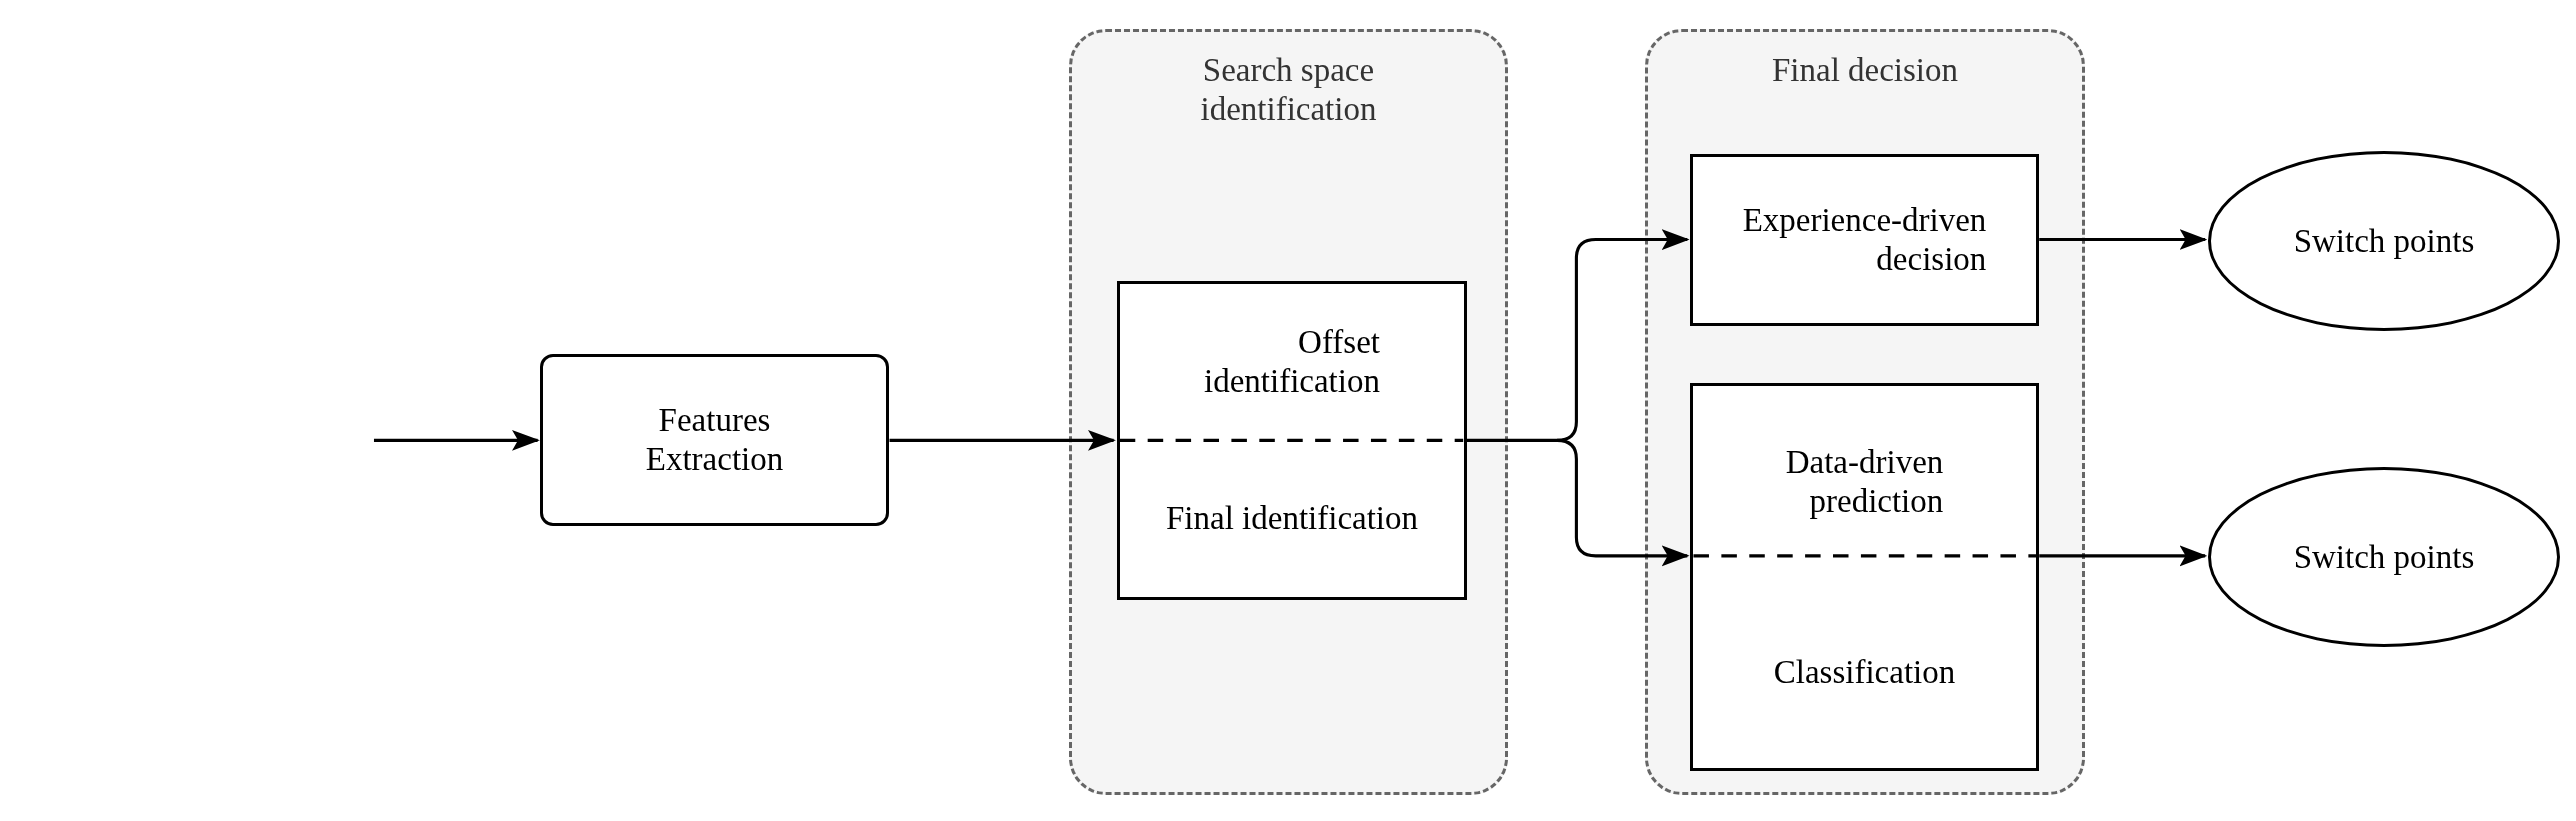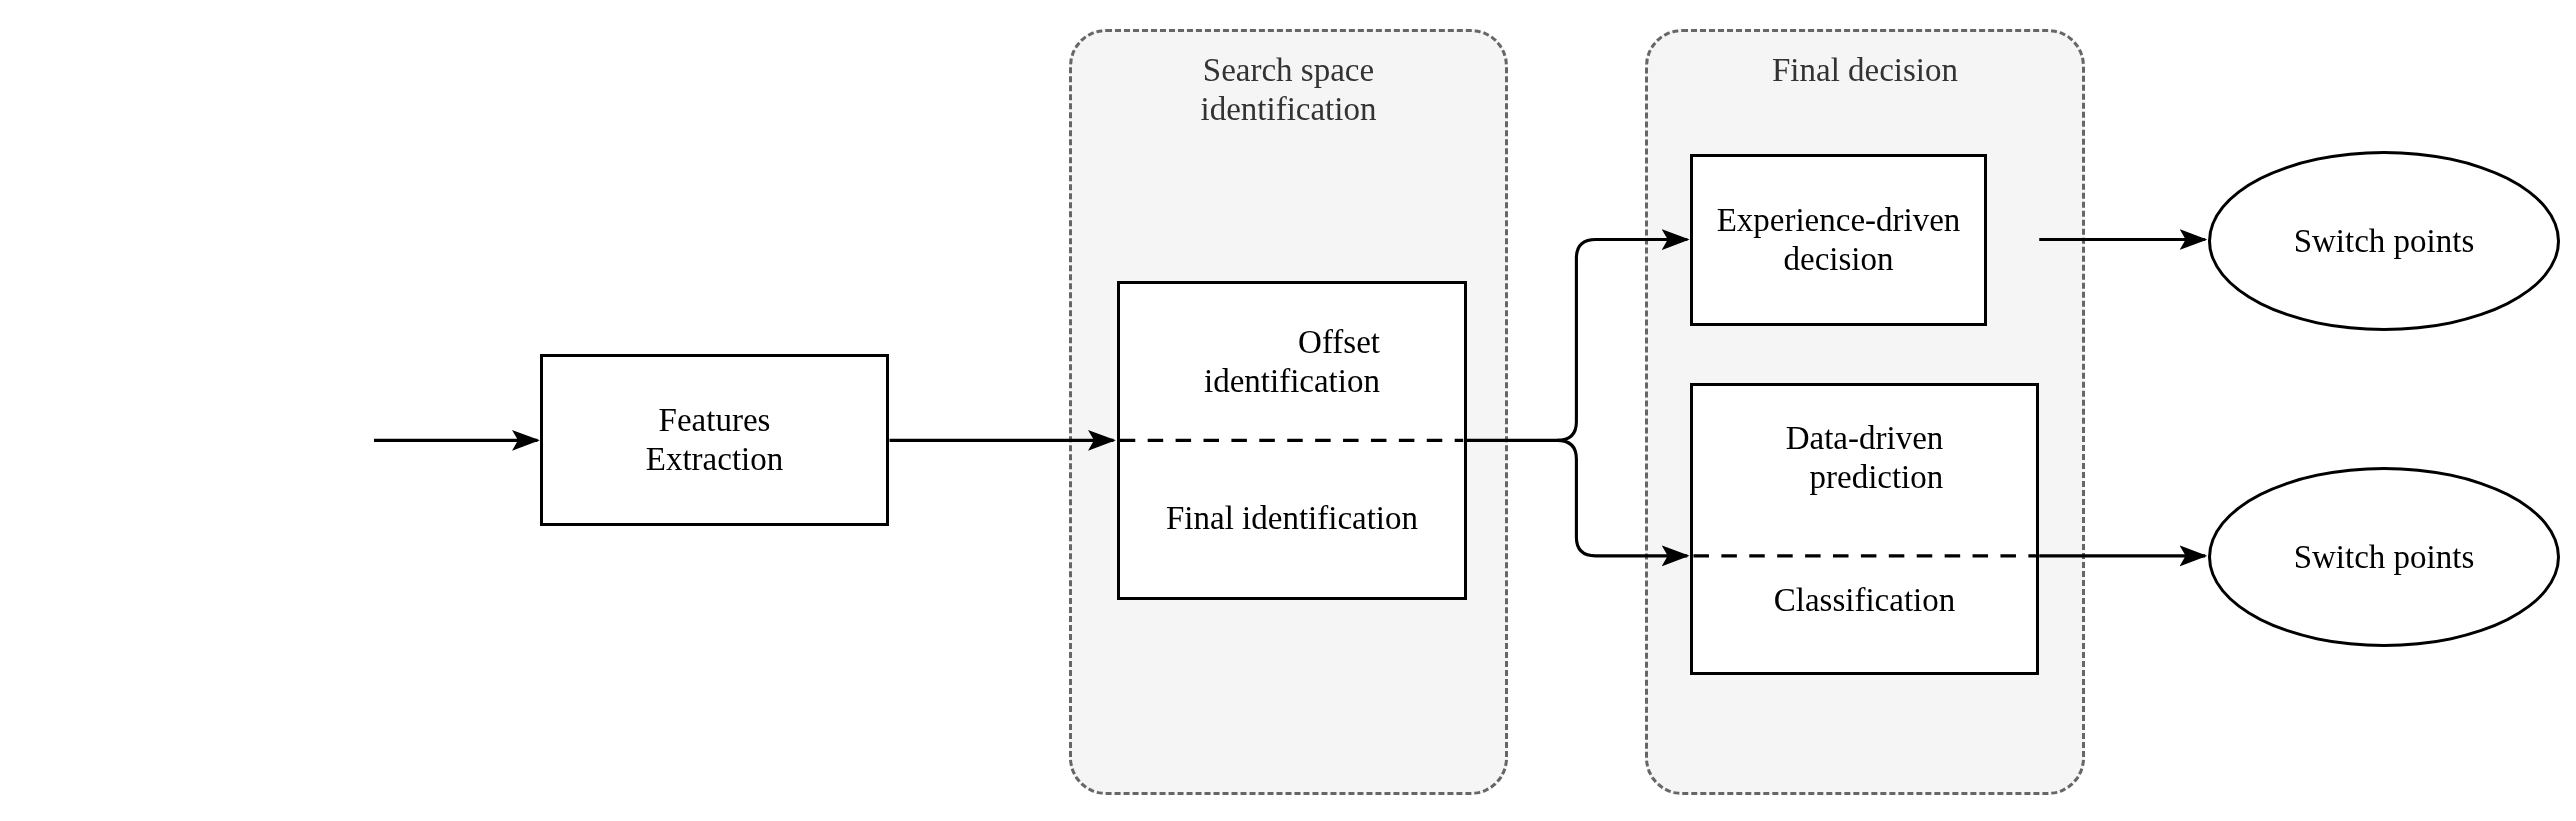--- a/index.html
+++ b/index.html
@@ -60,24 +60,24 @@
   .half {
     flex: 1 1 0;
     width: 100%;
     display: flex;
     align-items: center;
     justify-content: center;
     text-align: right;
   }
 
   #n-track    { left: 22px;   top: 352px; width: 352px; height: 177px; }
-  #n-features { left: 540px;  top: 354px; width: 349px; height: 172px; }
+  #n-features { left: 540px;  top: 354px; width: 349px; height: 172px; border-radius: 13px; }
   #n-search   { left: 1117px; top: 281px; width: 350px; height: 319px; }
-  #n-exp      { left: 1690px; top: 154px; width: 297px; height: 172px; }
-  #n-data     { left: 1690px; top: 383px; width: 349px; height: 292px; }
+  #n-exp      { left: 1690px; top: 154px; width: 349px; height: 172px; text-align: right; }
+  #n-data     { left: 1690px; top: 383px; width: 349px; height: 388px; }
   #n-sw1      { left: 2208px; top: 151px; width: 352px; height: 180px; }
   #n-sw2      { left: 2208px; top: 467px; width: 352px; height: 180px; }
 
   
   .edges {
     position: absolute;
     left: 0;
     top: 0;
     width: 2576px;
     height: 821px;

